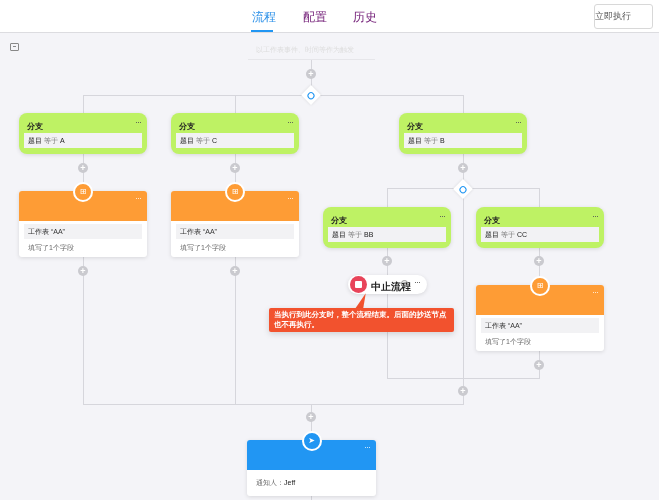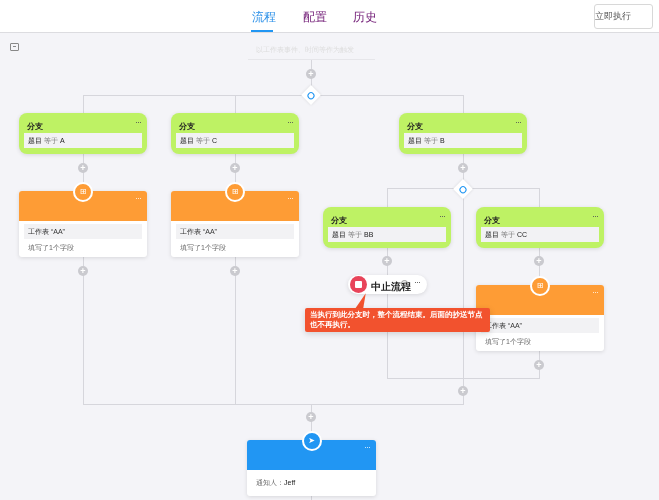--- a/index.html
+++ b/index.html
@@ -34,21 +34,21 @@
   .action .row1 { position: absolute; left: 5px; right: 5px; top: 33px; height: 15px; background: #f2f2f4; font-size: 7px; color: #333; padding: 3px 4px; }
   .action .row2 { position: absolute; left: 9px; top: 52px; font-size: 7px; color: #666; }
 
   .stop-node { position: absolute; left: 348px; top: 275px; width: 79px; height: 19px; background: #fff; border-radius: 10px; box-shadow: 0 1px 4px rgba(0,0,0,0.12); }
   .stop-node .ico { position: absolute; left: 2px; top: 1px; width: 17px; height: 17px; border-radius: 50%; background: #e8445a; }
   .stop-node .ico::after { content: ""; position: absolute; left: 5px; top: 5px; width: 7px; height: 7px; background: #fff; border-radius: 1px; }
   .stop-node .lbl { position: absolute; left: 23px; top: 5px; font-size: 10px; font-weight: bold; color: #222; }
   .stop-node .info { position: absolute; left: 53px; top: 5px; width: 7px; height: 7px; border: 1px solid #999; border-radius: 50%; font-size: 5px; color: #999; text-align: center; line-height: 5px; }
   .stop-node .dots { position: absolute; left: 66px; top: 2px; font-size: 9px; color: #555; letter-spacing: -1px; }
 
-  .tooltip { position: absolute; left: 269px; top: 308px; width: 185px; height: 24px; background: #f2522e; border-radius: 2px; color: #fff; font-size: 7.5px; font-weight: bold; padding: 2px 5px; line-height: 10px; box-shadow: 0 2px 6px rgba(0,0,0,0.15); margin-left: 36px; }
+  .tooltip { position: absolute; left: 269px; top: 308px; width: 185px; height: 24px; background: #f2522e; border-radius: 2px; color: #fff; font-size: 7.5px; font-weight: bold; padding: 2px 5px; line-height: 10px; box-shadow: 0 2px 6px rgba(0,0,0,0.15); }
   .tooltip-arrow { position: absolute; left: 355px; top: 292px; width: 0; height: 0; border-left: 4px solid transparent; border-right: 4px solid transparent; border-bottom: 18px solid #f2522e; transform: rotate(22deg); transform-origin: bottom center; }
 </style>
 </head>
 <body>
 
 <div class="topbar">
   <span class="tab active" style="left:252px;">流程</span>
   <span class="tab" style="left:303px;">配置</span>
   <span class="tab" style="left:353px;">历史</span>
   <div class="tab-underline"></div>

